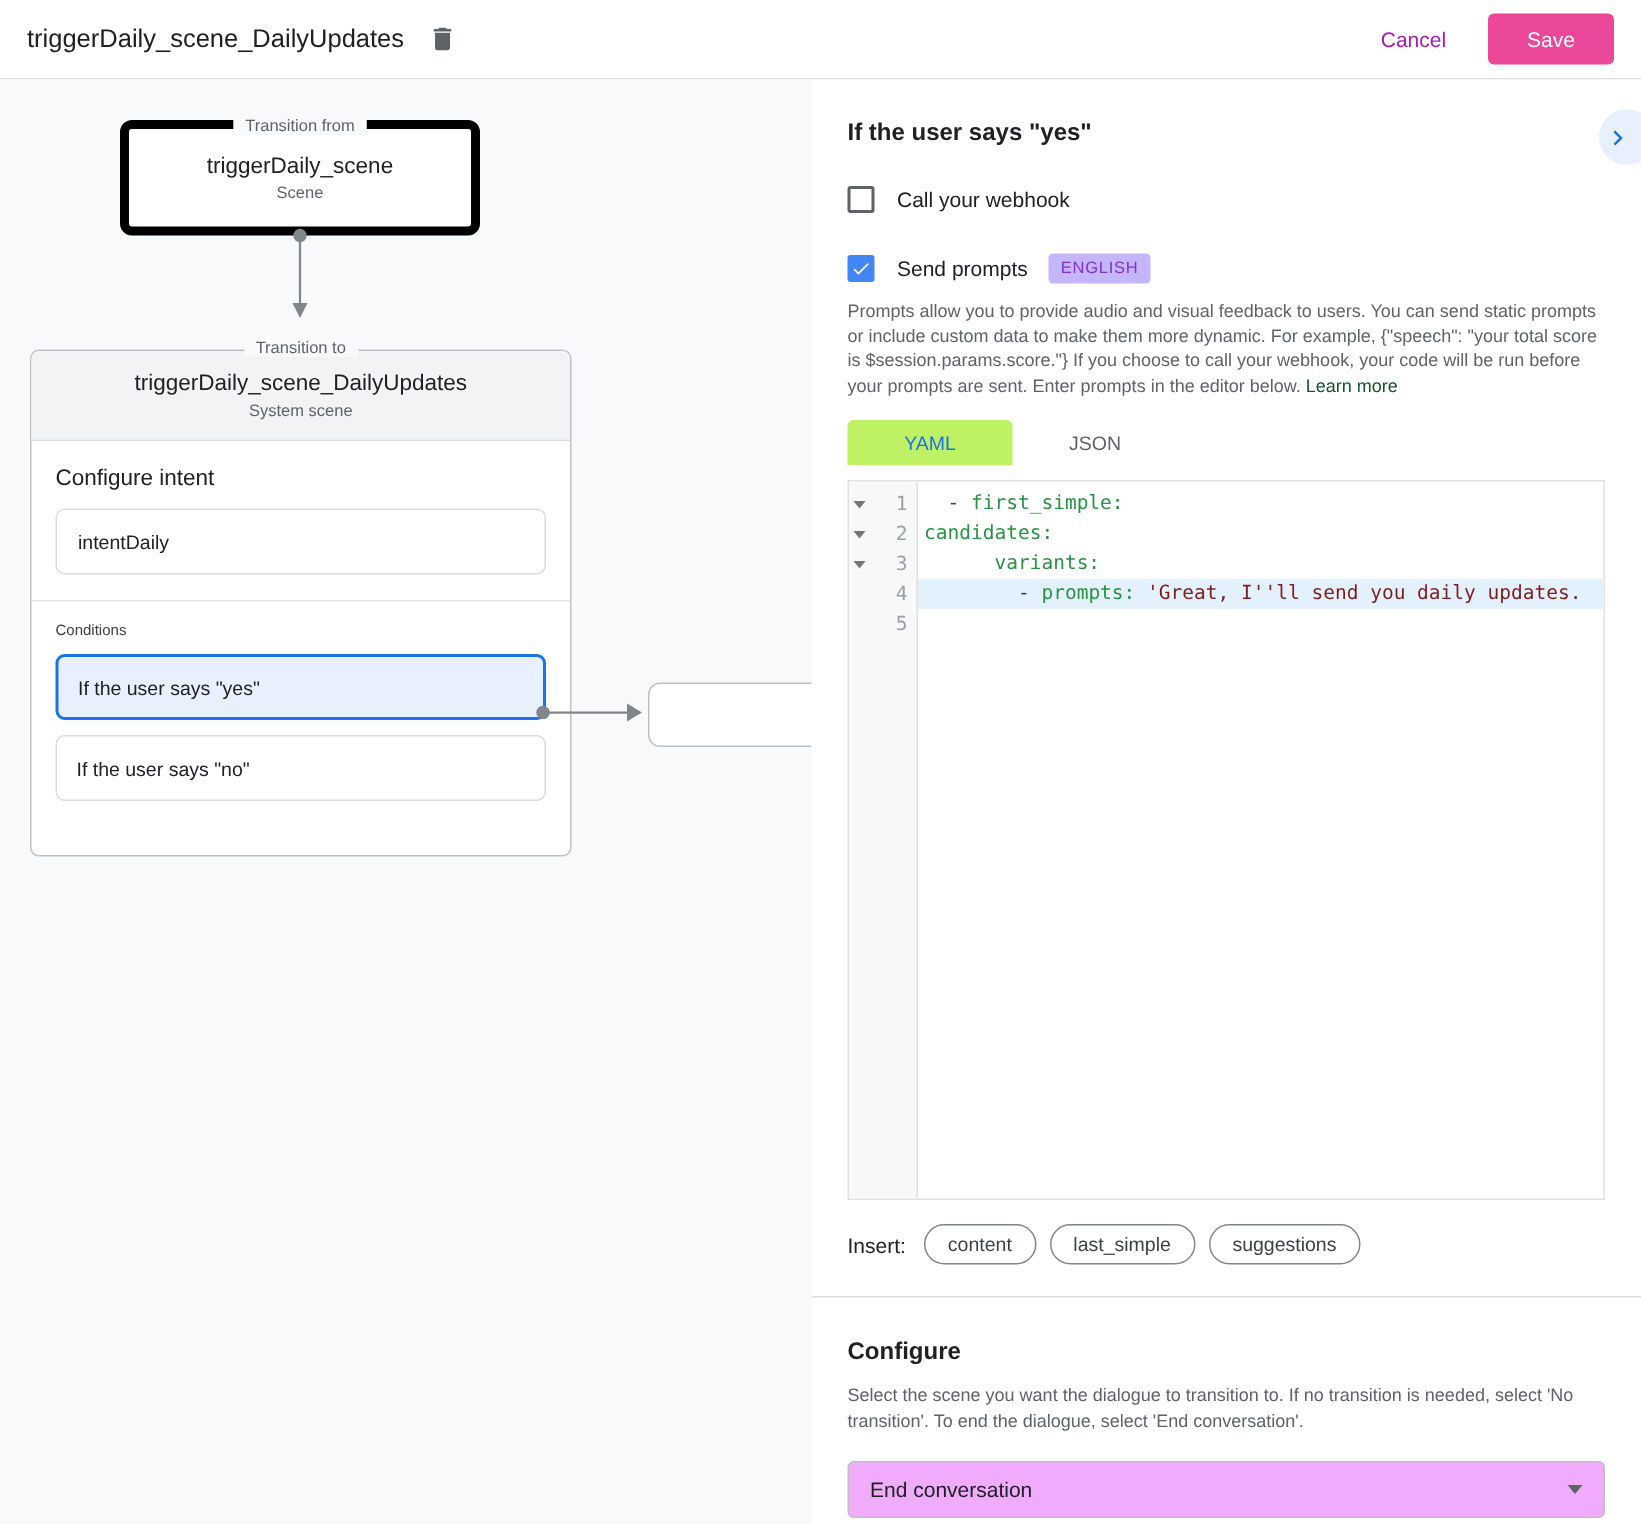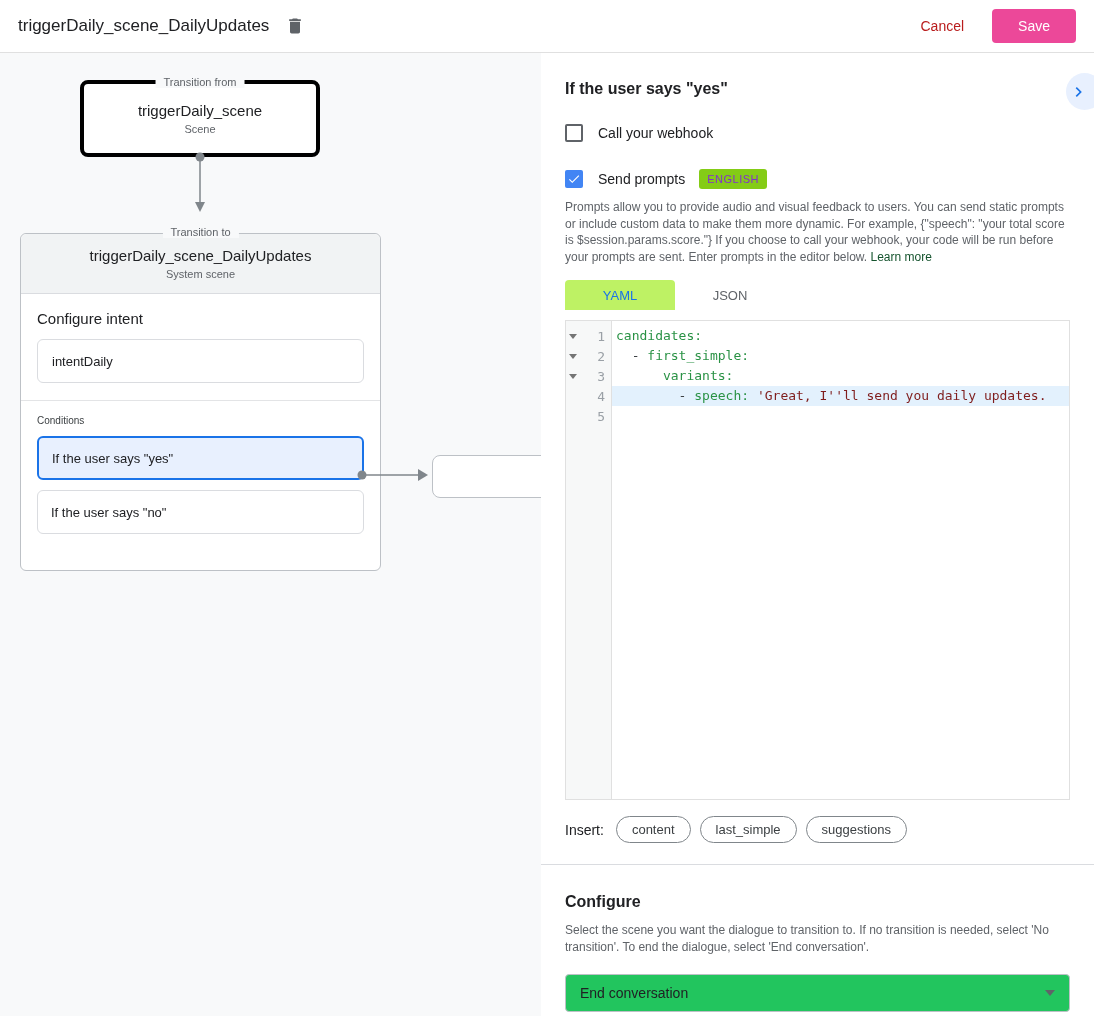--- a/index.html
+++ b/index.html
@@ -6,32 +6,32 @@
   html, body { width: 1094px; height: 1016px; overflow: hidden; }
   body { font-family: "Liberation Sans", sans-serif; background: #fff; color: #202124; }
 
   
   .topbar { height: 53px; background: #fff; border-bottom: 1px solid #e0e0e0;
             display: flex; align-items: center; justify-content: space-between; padding: 0 18px; }
   .topbar-left { display: flex; align-items: center; }
   .page-title { font-size: 17px; color: #202124; }
   .icon-btn { background: none; border: none; margin-left: 16px; cursor: pointer; display: flex; align-items: center; }
   .topbar-right { display: flex; align-items: center; }
-  .cancel-btn { background: none; border: none; color: #b91c1c; font-size: 14px; font-weight: 500;
+  .cancel-btn { background: none; border: none; color: #a21caf; font-size: 14px; font-weight: 500;
                 font-family: "Liberation Sans", sans-serif; margin-right: 28px; cursor: pointer; }
   .save-btn { background: #ec4899; color: #fff; border: none; border-radius: 4px; font-size: 14px;
               font-weight: 500; font-family: "Liberation Sans", sans-serif; padding: 9px 26px; cursor: pointer; }
 
   
   .content { display: flex; height: 963px; }
   .left-panel { width: 541px; background: #f8f9fa; position: relative; overflow: hidden; flex: none; }
   .right-panel { flex: 1; background: #fff; position: relative; padding: 0 24px; }
 
   
-  .flow-box { position: absolute; background: #fff; border: 4px solid #000000; border-radius: 8px; }
+  .flow-box { position: absolute; background: #fff; border: 6px solid #000000; border-radius: 8px; }
   .legend { position: absolute; top: -8px; left: 50%; transform: translateX(-50%);
             background: #f8f9fa; padding: 0 8px; font-size: 11px; color: #5f6368; white-space: nowrap; }
   .from-box { left: 80px; top: 27px; width: 240px; height: 77px;
               display: flex; flex-direction: column; align-items: center; justify-content: center; }
   .node-title { font-size: 15px; color: #202124; }
   .node-sub { font-size: 11px; color: #5f6368; margin-top: 4px; }
 
   .arrow-svg { position: absolute; }
   .arrow-v { left: 192px; top: 99px; }
   .arrow-h { left: 356px; top: 412px; }
@@ -60,21 +60,21 @@
   .panel-title { font-size: 16px; color: #202124; margin-top: 27px; }
   .collapse-btn { position: absolute; top: 20px; right: -9px; width: 37px; height: 37px;
                   border-radius: 50%; background: #e8f0fe; border: none; cursor: pointer;
                   display: flex; align-items: center; justify-content: center; padding-right: 12px; }
   .check-row { display: flex; align-items: center; margin-top: 26px; }
   .check-row + .check-row { margin-top: 27px; }
   .cbx { width: 18px; height: 18px; border-radius: 2px; flex: none; }
   .cbx-off { border: 2px solid #5f6368; background: #fff; }
   .cbx-on { background: #4285f4; display: flex; align-items: center; justify-content: center; }
   .check-label { font-size: 14px; font-weight: 500; color: #202124; margin-left: 15px; }
-  .lang-badge { margin-left: 14px; background: #84cc16; color: #8430ce; font-size: 11px;
+  .lang-badge { margin-left: 14px; background: #c4b5fd; color: #8430ce; font-size: 11px;
                 font-weight: 500; letter-spacing: 0.5px; padding: 4px 8px; border-radius: 3px; }
   .desc { font-size: 12px; line-height: 16.5px; color: #5f6368; margin-top: 10px; }
   .link { color: #14532d; text-decoration: none; cursor: pointer; }
 
   .tabs { display: flex; margin-top: 15px; }
   .tab { width: 110px; height: 30px; display: flex; align-items: center; justify-content: center;
          font-size: 13px; font-weight: 500; cursor: pointer; }
   .tab-active { background: #bef264; color: #1a73e8; border-radius: 4px 4px 0 0; }
   .tab-inactive { color: #5f6368; }
 
@@ -97,21 +97,21 @@
   .insert-label { font-size: 14px; color: #202124; margin-right: 12px; }
   .chip { border: 1px solid #80868b; border-radius: 14px; background: #fff; padding: 5px 15px;
           font-size: 13px; color: #3c4043; font-family: "Liberation Sans", sans-serif;
           margin-right: 9px; cursor: pointer; }
 
   .panel-divider { border: none; border-top: 1px solid #dadce0; margin: 21px -24px 0; }
   .transition-heading { font-size: 16px; color: #202124; margin-top: 28px; }
   .transition-desc { font-size: 12px; line-height: 17px; color: #5f6368; margin-top: 11px; max-width: 505px; }
   .dropdown { margin-top: 18px; height: 38px; border: 1px solid #bdc1c6; border-radius: 4px;
               display: flex; align-items: center; justify-content: space-between; padding: 0 14px;
-              font-size: 14px; color: #202124; cursor: pointer; background: #22c55e; }
+              font-size: 14px; color: #202124; cursor: pointer; background: #f0abfc; }
   .caret { width: 0; height: 0; border-left: 5px solid transparent; border-right: 5px solid transparent;
            border-top: 6px solid #5f6368; }
 </style>
 </head>
 <body>
 
 <div class="topbar">
   <div class="topbar-left">
     <span class="page-title">triggerDaily_scene_DailyUpdates</span>
     <button class="icon-btn">
@@ -228,24 +228,24 @@
         <div class="g-line">
             <span class="fold"></span>
             <span class="lnum">4</span>
           </div>
         <div class="g-line">
             <span class="fold"></span>
             <span class="lnum">5</span>
           </div>
       </div>
       <div class="code">
+        <div class="c-line"><span class="tk-plain">  - </span><span class="tk-key">first_simple:</span></div>
         <div class="c-line"><span class="tk-key">candidates:</span></div>
-        <div class="c-line"><span class="tk-plain">  - </span><span class="tk-key">first_simple:</span></div>
         <div class="c-line"><span class="tk-plain">      </span><span class="tk-key">variants:</span></div>
-        <div class="c-line hl"><span class="tk-plain">        - </span><span class="tk-key">speech:</span><span class="tk-str"> 'Great, I''ll send you daily updates.</span></div>
+        <div class="c-line hl"><span class="tk-plain">        - </span><span class="tk-key">prompts:</span><span class="tk-str"> 'Great, I''ll send you daily updates.</span></div>
         <div class="c-line"></div>
       </div>
     </div>
 
     <div class="insert-row">
       <span class="insert-label">Insert:</span>
       <button class="chip">content</button>
       <button class="chip">last_simple</button>
       <button class="chip">suggestions</button>
     </div>

